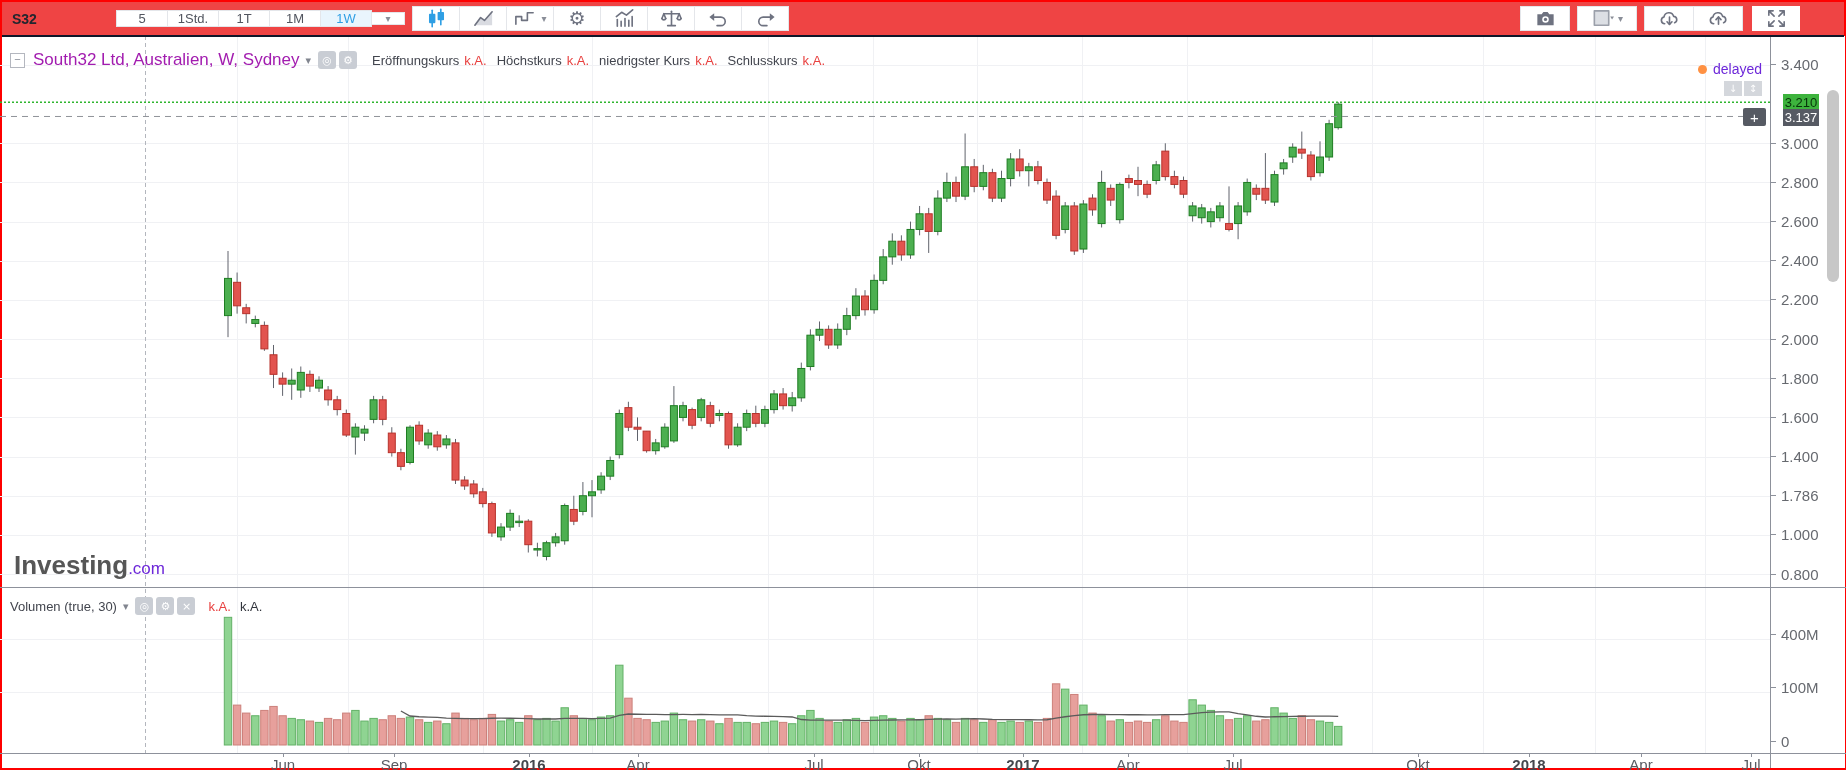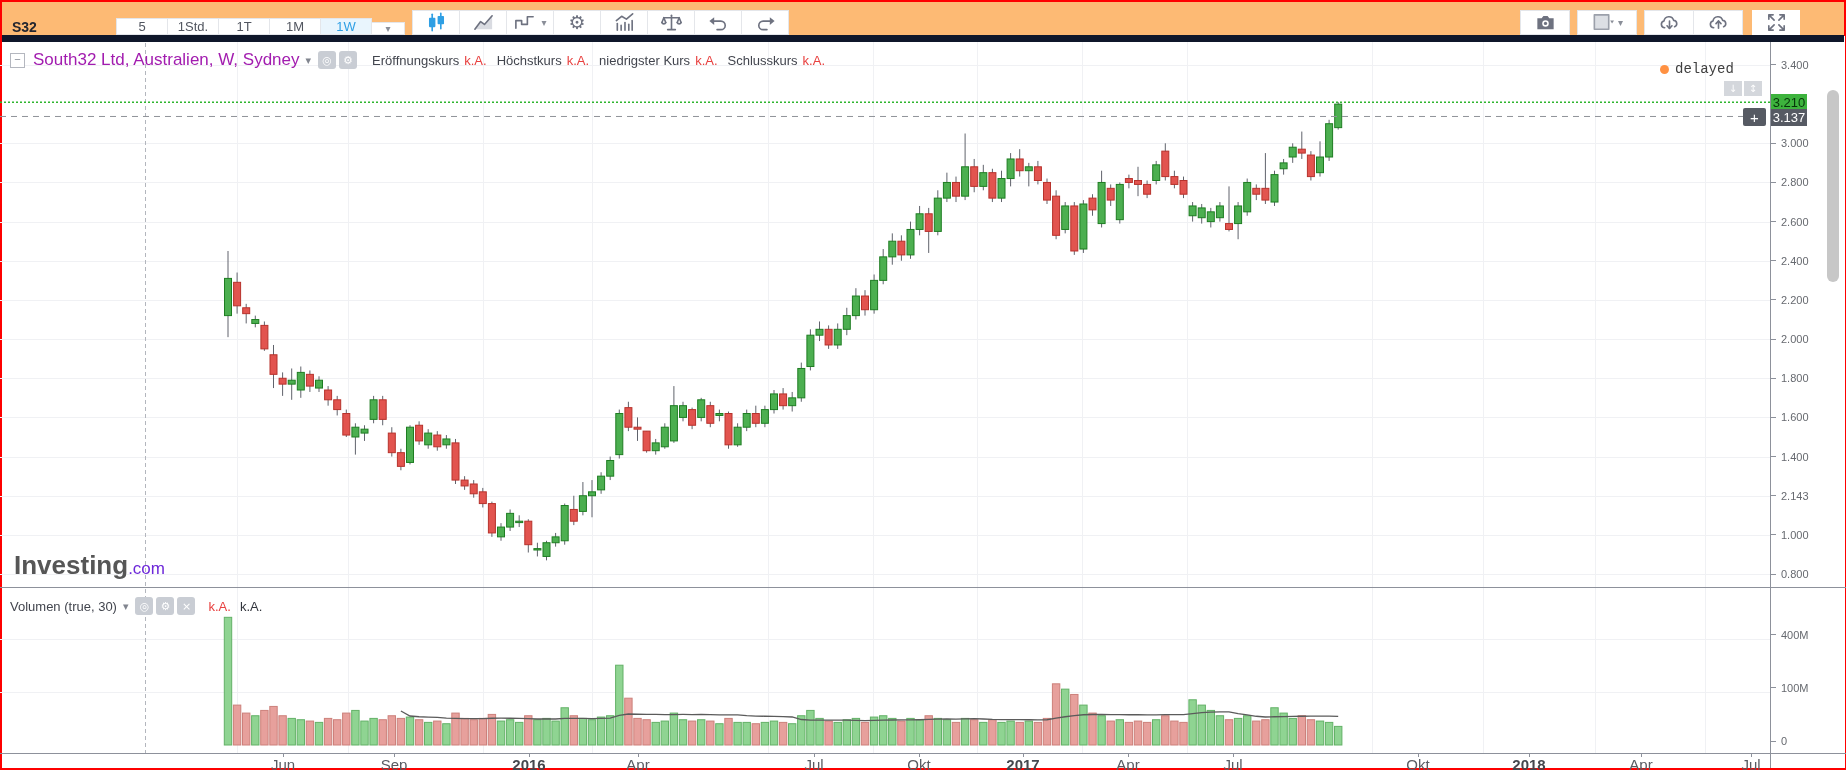--- a/index.html
+++ b/index.html
@@ -1,20 +1,20 @@
 <!DOCTYPE html>
 <html><head>
 <meta charset="utf-8">
 <style>
   html,body{margin:0;padding:0;background:#fff;}
   .screen{position:relative;width:1846px;height:770px;overflow:hidden;background:#fff;
     font-family:"Liberation Sans",sans-serif;box-shadow:inset 0 0 0 2px #fe0000;}
   
-  .toolbar{position:absolute;left:2px;top:2px;right:2px;height:33px;background:#fdba74;
-    border-bottom:7px solid #0f172a;display:flex;align-items:flex-end;z-index:30;}
+  .toolbar{position:absolute;left:2px;top:2px;right:2px;height:33px;background:#ef4444;
+    border-bottom:2px solid #0f172a;display:flex;align-items:center;z-index:30;}
   .symbol{width:104px;border-right:1px solid #e4e6ea;display:flex;align-items:center;
     padding-left:10px;font-size:14px;font-weight:bold;color:#23262f;}
   .tb-group{display:flex;align-items:stretch;}
   .tbtn{min-width:34px;padding:0 8px;border:1px solid #e4e6ea;margin-left:-1px;display:flex;
     align-items:center;justify-content:center;font-size:13px;color:#51555f;background:#fff;cursor:pointer;}
   .tbtn.active{color:#2f9fe4;background:#e9f5fd;}
   .tbtn.caret{min-width:24px;padding:0 4px;}
   .caretg{font-family:"DejaVu Sans",sans-serif;font-size:10px;color:#8a8e98;}
   .ibtn{width:46px;border:1px solid #e4e6ea;margin-left:-1px;display:flex;align-items:center;
     justify-content:center;background:#fff;cursor:pointer;}
@@ -23,23 +23,23 @@
   .gearglyph{font-family:"DejaVu Sans",sans-serif;font-size:19px;color:#6e7280;line-height:1;}
   .gap8{width:8px;}
   .tb-right{margin-left:auto;display:flex;align-items:stretch;margin-right:44px;}
   .noborder{border:none;}
   
   .chart-svg{position:absolute;left:0;top:0;z-index:1;}
   .divider{position:absolute;left:0;width:1846px;height:1px;background:#8d919b;z-index:6;}
   .price-axis{position:absolute;left:1770px;top:36px;width:74px;height:732px;background:#fff;
     border-left:1px solid #8d919b;z-index:5;cursor:ns-resize;}
   .pxlabel{position:absolute;left:0;height:16px;display:flex;align-items:center;
-    font-size:11px;color:#66696f;white-space:nowrap;}
+    font-size:15px;color:#66696f;white-space:nowrap;}
   .pxlabel::before{content:'';width:5px;height:1px;background:#8d919b;margin-right:5px;}
-  .tag{position:absolute;left:0;width:36px;height:17px;display:flex;align-items:center;
+  .tag{position:absolute;left:12px;width:36px;height:17px;display:flex;align-items:center;
     justify-content:center;font-size:13px;z-index:7;}
   .tag.green{background:#3db33d;color:#07350a;}
   .tag.dark{background:#565a63;color:#fff;}
   .plusbtn{position:absolute;left:1743px;top:108px;width:23px;height:18px;background:#565a63;
     color:#fff;border-radius:2px;display:flex;align-items:center;justify-content:center;
     font-size:15px;z-index:7;cursor:pointer;}
   .time-axis{position:absolute;left:0;top:754px;width:1770px;height:16px;z-index:5;cursor:ew-resize;margin-left:46px;}
   .xlabel{position:absolute;top:2px;transform:translateX(-50%);font-size:15px;color:#595c63;}
   .xlabel.bold{font-weight:bold;color:#44474e;}
   .xtick{position:absolute;top:-1px;width:1px;height:4px;background:#8d919b;}
@@ -53,22 +53,22 @@
   .hdr-caret{font-family:"DejaVu Sans",sans-serif;font-size:11px;color:#81858f;margin:0 7px 0 6px;}
   .miniBtn{width:18px;height:18px;border-radius:3px;background:#c9cdd4;color:#fff;display:flex;
     align-items:center;justify-content:center;font-size:11px;margin-right:3px;cursor:pointer;
     font-family:"DejaVu Sans",sans-serif;}
   .legend{display:flex;align-items:center;margin-left:12px;font-size:13px;color:#42454e;}
   .legend .lv{color:#e8403f;margin:0 10px 0 5px;}
   .vol-header{position:absolute;left:10px;top:597px;display:flex;align-items:center;z-index:10;
     font-size:13px;color:#42454e;}
   .vol-header .kv1{color:#e8403f;margin-left:10px;}
   .vol-header .kv2{color:#32353d;margin-left:9px;}
-  .delayed{position:absolute;left:1660px;top:61px;display:flex;align-items:center;z-index:10;
-    color:#404040;font-size:14px;font-family:Liberation Mono, monospace;}
+  .delayed{position:absolute;left:1698px;top:61px;display:flex;align-items:center;z-index:10;
+    color:#6d28d9;font-size:14px;}
   .delayed .dot{width:9px;height:9px;border-radius:50%;background:#ff9142;margin-right:6px;}
   .scale-btns{position:absolute;left:1722px;top:81px;display:flex;z-index:10;}
   .sbtn{width:18px;height:15px;background:#d4d7dc;color:#fff;font-size:10px;display:flex;
     align-items:center;justify-content:center;margin-left:2px;cursor:pointer;
     font-family:"DejaVu Sans",sans-serif;}
   .watermark{position:absolute;left:14px;top:550px;z-index:4;user-select:none;}
   .wm-main{font-size:26px;font-weight:bold;color:#565656;}
   .wm-suffix{font-size:17px;color:#6d28d9;}
 </style>
 </head>
@@ -646,21 +646,21 @@
   <div class="pxlabel" style="top: 20.98px;">3.400</div>
       <div class="pxlabel" style="top: 99.3px;">3.000</div>
       <div class="pxlabel" style="top: 138.46px;">2.800</div>
       <div class="pxlabel" style="top: 177.62px;">2.600</div>
       <div class="pxlabel" style="top: 216.78px;">2.400</div>
       <div class="pxlabel" style="top: 255.94px;">2.200</div>
       <div class="pxlabel" style="top: 295.1px;">2.000</div>
       <div class="pxlabel" style="top: 334.26px;">1.800</div>
       <div class="pxlabel" style="top: 373.42px;">1.600</div>
       <div class="pxlabel" style="top: 412.58px;">1.400</div>
-      <div class="pxlabel" style="top: 451.74px;">2.143</div>
+      <div class="pxlabel" style="top: 451.74px;">1.786</div>
       <div class="pxlabel" style="top: 490.9px;">1.000</div>
       <div class="pxlabel" style="top: 530.06px;">0.800</div>
       <div class="pxlabel" style="top: 590.6px;">400M</div>
       <div class="pxlabel" style="top: 643.8px;">100M</div>
       <div class="pxlabel" style="top: 697px;">0</div>
     </div>
   <div class="plusbtn">+</div>
 
   <div class="time-axis" id="time-axis">
       <div class="xlabel" style="left: 237px;">Jun</div>

